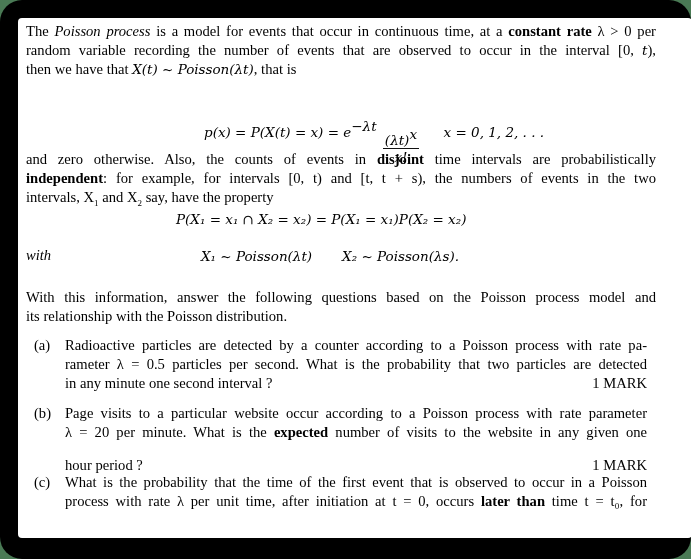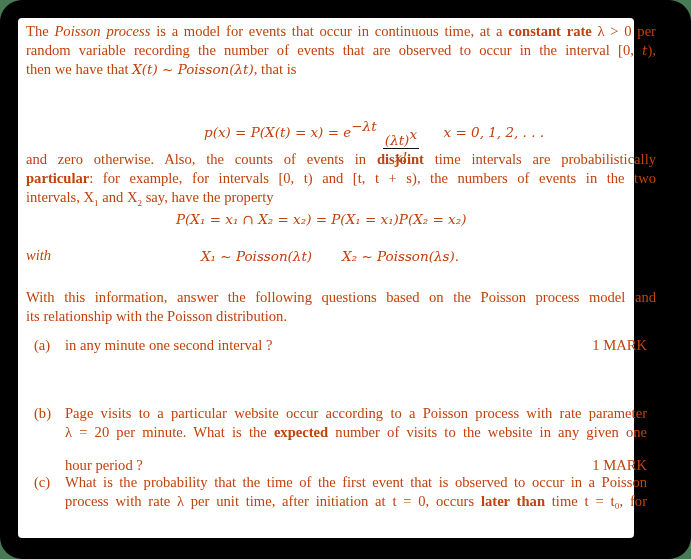--- a/index.html
+++ b/index.html
@@ -6,23 +6,23 @@
   body {
     width: 691px; height: 559px; overflow: hidden;
     background: #4a7a55;
     font-family: "Liberation Serif", "DejaVu Serif", serif;
   }
   .frame {
     position: absolute; left: 0; top: 0; width: 691px; height: 559px;
     background: #000; border-radius: 22px;
   }
   .page {
-    position: absolute; left: 18px; top: 18px; width: 616px; height: 520px;
+    position: absolute; left: 18px; top: 18px; width: 674px; height: 520px;
     background: #fff; border-radius: 4px;
-    color: #c2410c; font-size: 14.6px; line-height: 19px;
+    color: #000000; font-size: 14.6px; line-height: 19px;
   }
   .para { position: absolute; left: 8px; width: 630px; text-align: justify; }
   .para .line { display: block; white-space: nowrap; text-align: justify; text-align-last: justify; }
   .para .line.last { text-align-last: left; }
   .math { font-family: "DejaVu Serif", serif; font-style: italic; font-size: 13.5px; }
   .eq { position: absolute; white-space: nowrap; font-family: "DejaVu Serif", serif; font-size: 13.5px; }
   .frac { display: inline-block; vertical-align: middle; text-align: center; margin: 0 2px; }
   .frac .num { display: block; border-bottom: 1px solid #111; padding: 0 2px; line-height: 16px; margin-top: 24px; }
   .frac .den { display: block; line-height: 16px; }
   sup, sub { font-size: 9px; }
@@ -52,40 +52,42 @@
     <span class="frac">
       <span class="num"><span class="math">(λt)</span><sup class="math">x</sup></span>
       <span class="den math">x!</span>
     </span>
     <span style="display:inline-block;width:14px;"></span>
     <span class="math">x = 0, 1, 2, . . .</span>
   </div>
 
   <div class="para" style="top:132px;">
     <span class="line"><span>and zero otherwise.  Also, the counts of events in </span><b>disjoint</b><span> time intervals are probabilistically</span></span>
-    <span class="line"><b>particular</b><span>: for example, for intervals [0, t) and [t, t + s), the numbers of events in the two</span></span>
+    <span class="line"><b>independent</b><span>: for example, for intervals [0, t) and [t, t + s), the numbers of events in the two</span></span>
     <span class="line last"><span>intervals, X</span><sub>1</sub><span> and X</span><sub>2</sub><span> say, have the property</span></span>
   </div>
 
   <div class="eq math" style="left:158px; top:192px;">P(X₁ = x₁ ∩ X₂ = x₂) = P(X₁ = x₁)P(X₂ = x₂)</div>
 
   <div class="para" style="top:228px;font-style:italic;"><span>with</span></div>
 
   <div class="eq math" style="left:183px; top:229px;">
     <span>X₁ ~ Poisson(λt)</span><span style="display:inline-block;width:30px;"></span><span>X₂ ~ Poisson(λs).</span>
   </div>
 
   <div class="para" style="top:270px;">
     <span class="line">With this information, answer the following questions based on the Poisson process model and</span>
     <span class="line last">its relationship with the Poisson distribution.</span>
   </div>
 
   <div class="q" style="top:318px; height:57px;">
     <span class="label">(a)</span>
     <div class="body">
+      <span class="line">Radioactive particles are detected by a counter according to a Poisson process with rate pa-</span>
+      <span class="line">rameter λ = 0.5 particles per second. What is the probability that two particles are detected</span>
       <span class="line last" style="position:relative;"><span>in any minute one second interval ?</span><span class="marks">1 MARK</span></span>
     </div>
   </div>
 
   <div class="q" style="top:386px; height:57px;">
     <span class="label">(b)</span>
     <div class="body">
       <span class="line">Page visits to a particular website occur according to a Poisson process with rate parameter</span>
       <span class="line"><span>λ = 20 per minute.  What is the </span><b>expected</b><span> number of visits to the website in any given one</span></span>
       <span class="line last" style="position:relative;margin-top:14px;"><span>hour period ?</span><span class="marks">1 MARK</span></span>

